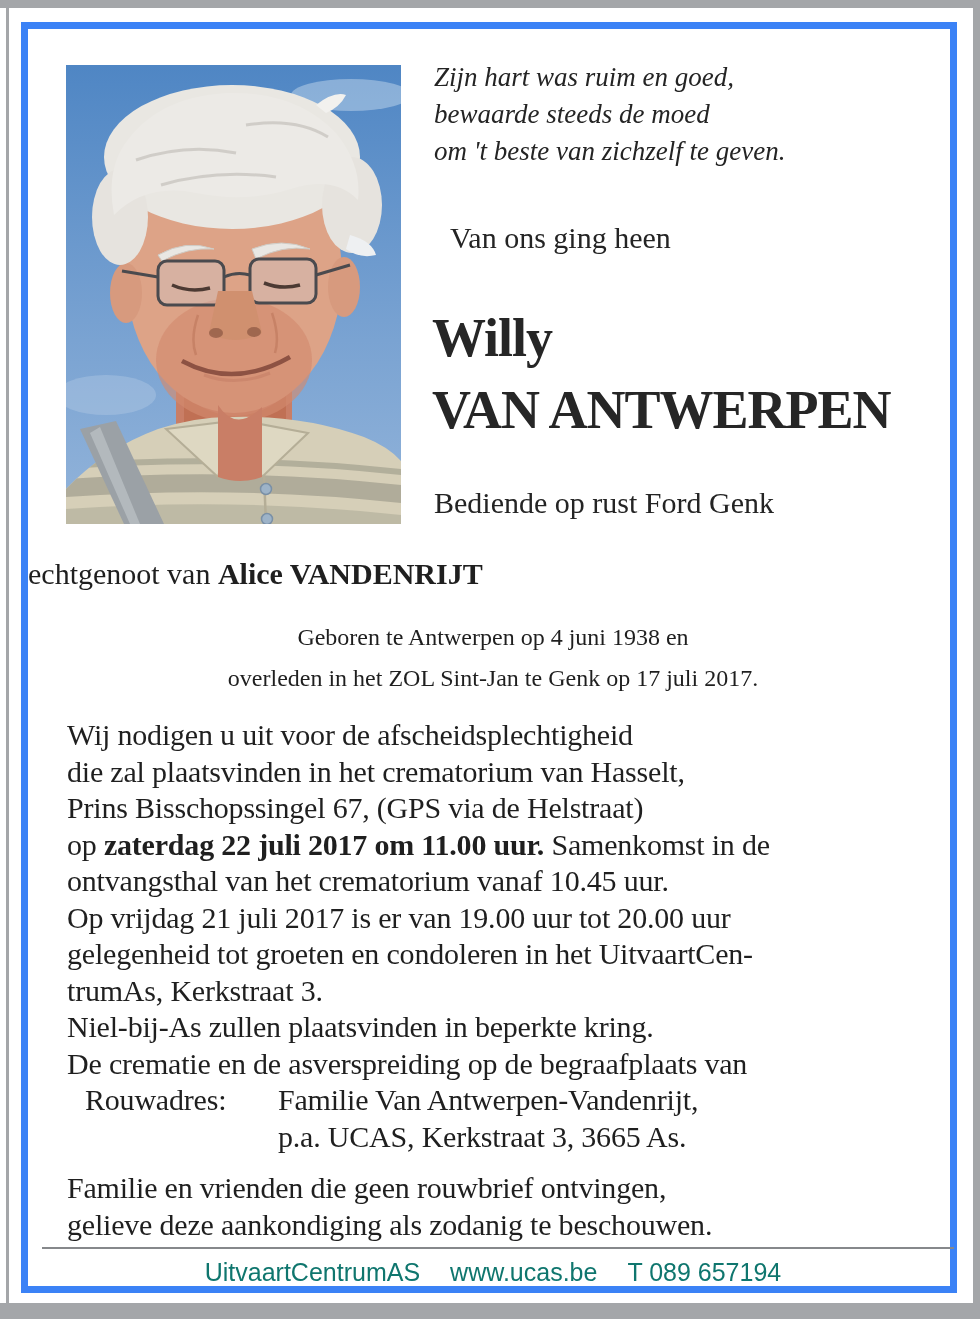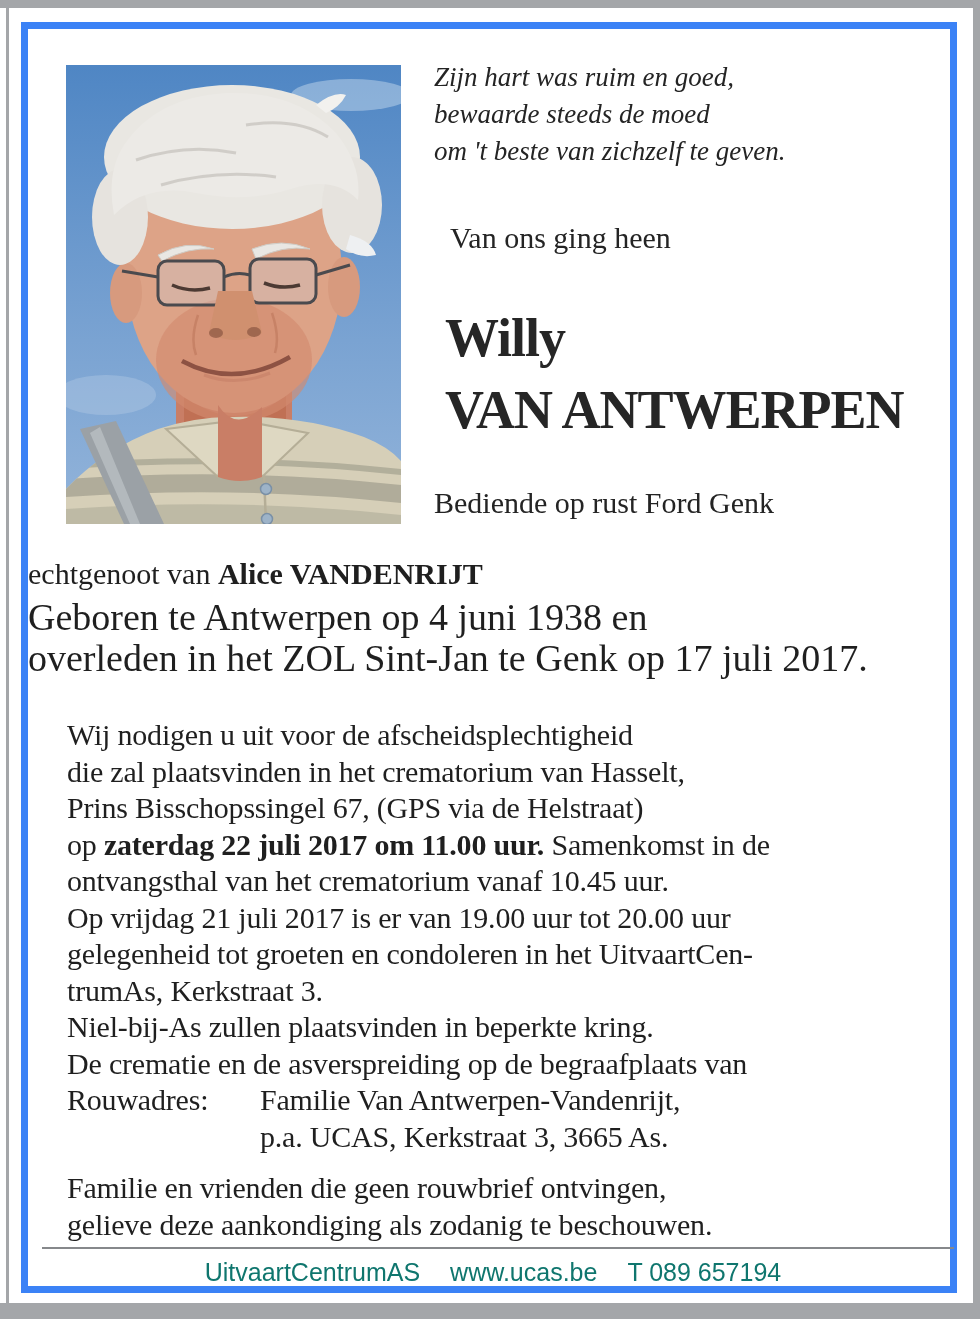--- a/index.html
+++ b/index.html
@@ -16,33 +16,33 @@
   
   .card{position:absolute;left:21px;top:22px;width:936px;height:1271px;
         border:7px solid #3b82f6;background:#ffffff;box-sizing:border-box;}
 
   .photo{position:absolute;left:38px;top:36px;width:335px;height:459px;overflow:hidden;}
   .photo svg{display:block;}
   .poem{position:absolute;left:406px;top:30px;font-style:italic;font-size:27px;
         line-height:37px;color:#242424;}
   .intro{position:absolute;left:406px;top:192px;font-size:30px;color:#242424;margin-left:16px;}
   .headline{position:absolute;left:404px;top:273px;font-size:54px;font-weight:bold;
-            line-height:72px;letter-spacing:-1px;color:#262626;margin-left:13px;}
+            line-height:72px;letter-spacing:-1px;color:#262626;}
   .subtitle{position:absolute;left:406px;top:457px;font-size:30px;color:#242424;}
 
   .spouse{position:absolute;left:0;top:528px;width:930px;text-align:left;font-size:30px;}
   .spouse b{font-weight:bold;}
-  .dates{position:absolute;left:0;top:568px;width:930px;text-align:left;
-         font-size:38px;line-height:41px;}
+  .dates{position:absolute;left:0;top:588px;width:930px;text-align:center;
+         font-size:24px;line-height:41px;}
 
   .bodytext{position:absolute;left:39px;top:688px;width:880px;font-size:30px;
             line-height:36.5px;letter-spacing:-0.2px;white-space:nowrap;}
   .bodytext .ln{display:block;}
   .bodytext b{font-weight:bold;text-align:center;}
-  .addr-row{display:block;}
+  .addr-row{display:block;margin-left:18px;}
   .addr-label{display:inline-block;width:193px;}
 
   .closing{position:absolute;left:39px;top:1141px;width:880px;font-size:30px;
            line-height:36.5px;letter-spacing:-0.2px;white-space:nowrap;}
   .closing .ln{display:block;}
 
   .rule{position:absolute;left:14px;top:1218px;width:912px;height:2px;background:#86888b;}
 
   .footer{position:absolute;left:0;top:1229px;width:930px;display:flex;
           justify-content:center;gap:30px;font-family:Liberation Sans, sans-serif;

